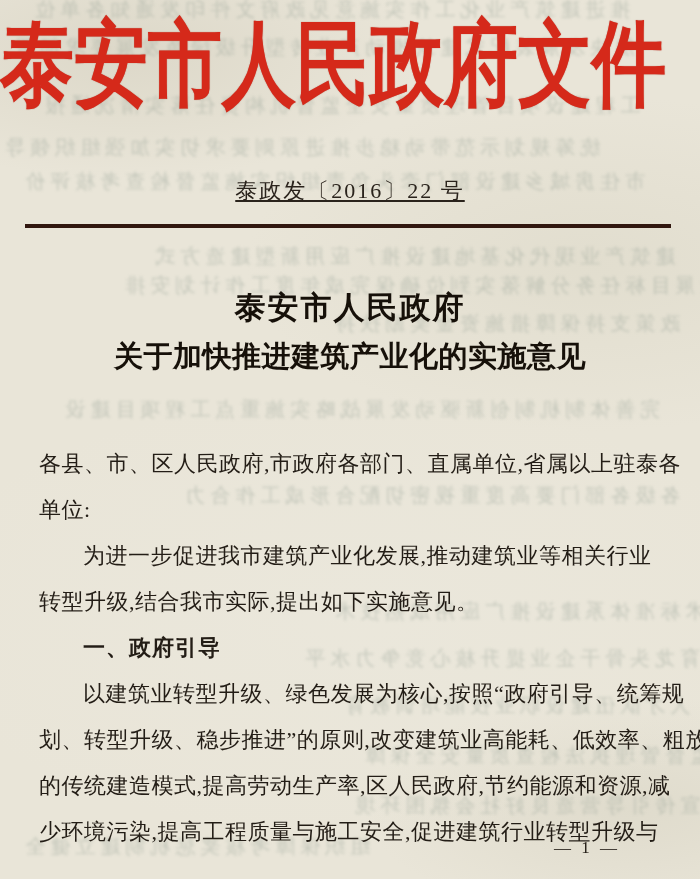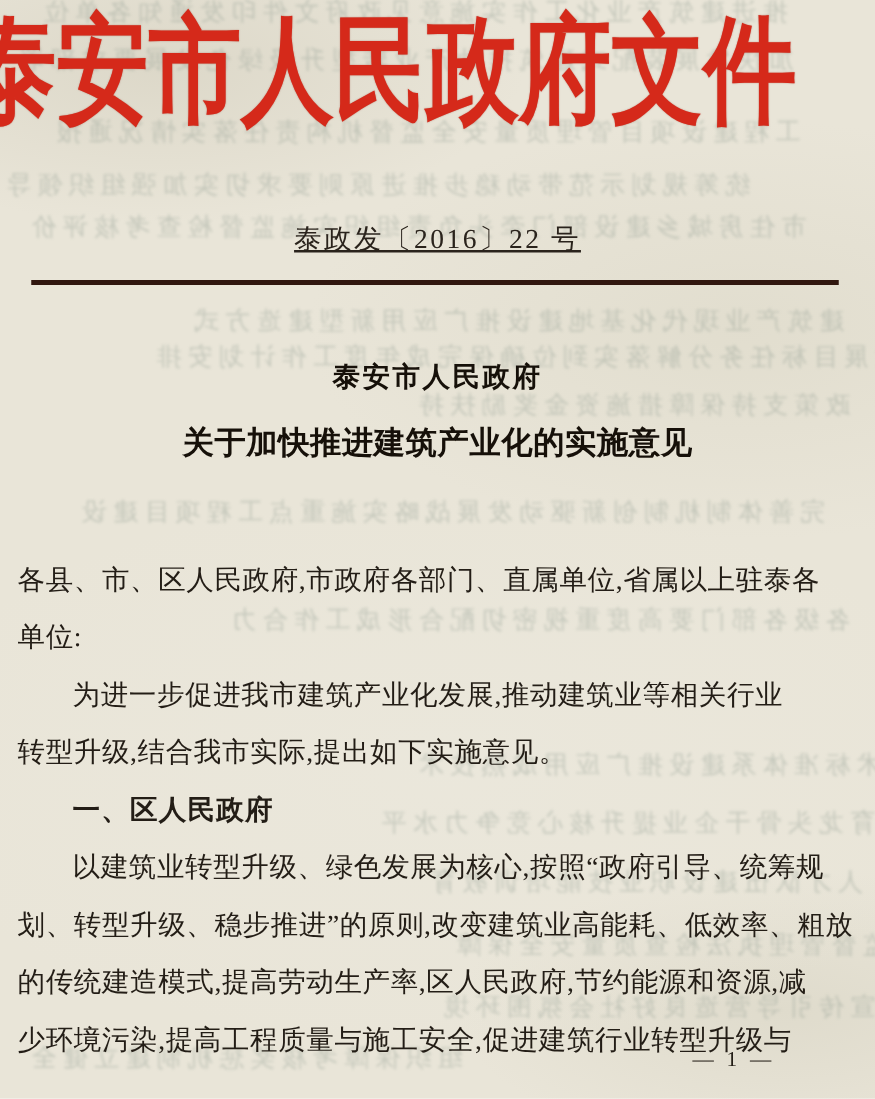--- a/index.html
+++ b/index.html
@@ -30,21 +30,21 @@
     opacity: 0.38;
     filter: blur(1.4px);
     transform: scaleX(-1);
     transform-origin: center;
   }
 
   .banner {
     position: absolute;
     top: 8px; left: 0;
     width: 608px; height: 112px;
-    display: flex; align-items: center; justify-content: center; font-family: Liberation Mono, monospace;
+    display: flex; align-items: center; 
   }
   .banner-text {
     font-weight: 700;
     font-size: 74px;
     line-height: 1;
     color: #d5291a;
     letter-spacing: 0px;
     transform: scaleY(1.26);
     transform-origin: center;
     text-shadow: 0 0 1px rgba(140, 20, 8, 0.55);
@@ -67,49 +67,50 @@
     top: 224px; left: 25px;
     width: 646px; height: 4px;
     background: #31170f;
   }
 
   .title1 {
     position: absolute;
     top: 287px; left: 0;
     width: 700px;
     text-align: center;
-    font-size: 22px;
+    font-size: 31px;
     font-weight: 700;
     letter-spacing: 2px;
     color: #161009;
   }
   .title2 {
     position: absolute;
     top: 337px; left: 0;
     width: 700px;
     text-align: center;
-    font-size: 25px;
+    font-size: 29px;
     font-weight: 700;
     letter-spacing: 0.5px;
     color: #161009;
   }
 
   .body {
     position: absolute;
     top: 441px; left: 14px;
     width: 672px;
   }
   .body-line {
     position: relative;
     height: 46px;
     line-height: 46px;
     font-size: 22px;
     letter-spacing: 0.5px;
     white-space: nowrap;
     color: #231d16;
+    margin-left: 25px;
   }
   .body-line.indent { text-indent: 44px; }
   .body-line.bold { font-weight: 700; letter-spacing: 1px; }
 
   .page-number {
     position: absolute;
     top: 838px; right: 80px;
     font-size: 17px;
     letter-spacing: 3px;
     color: #231d16;
@@ -150,21 +151,21 @@
 
   <div class="title1">泰安市人民政府</div>
   <div class="title2">关于加快推进建筑产业化的实施意见</div>
 
   <div class="body">
 
   <div class="body-line">各县、市、区人民政府,市政府各部门、直属单位,省属以上驻泰各</div>
       <div class="body-line">单位:</div>
       <div class="body-line indent">为进一步促进我市建筑产业化发展,推动建筑业等相关行业</div>
       <div class="body-line">转型升级,结合我市实际,提出如下实施意见。</div>
-      <div class="body-line indent bold">一、区人民政府</div>
+      <div class="body-line indent bold">一、政府引导</div>
       <div class="body-line indent">以建筑业转型升级、绿色发展为核心,按照“政府引导、统筹规</div>
       <div class="body-line">划、转型升级、稳步推进”的原则,改变建筑业高能耗、低效率、粗放</div>
       <div class="body-line">的传统建造模式,提高劳动生产率,区人民政府,节约能源和资源,减</div>
       <div class="body-line">少环境污染,提高工程质量与施工安全,促进建筑行业转型升级与</div>
     </div>
 
   <div class="page-number">— 1 —</div>
 
 </div>
 

